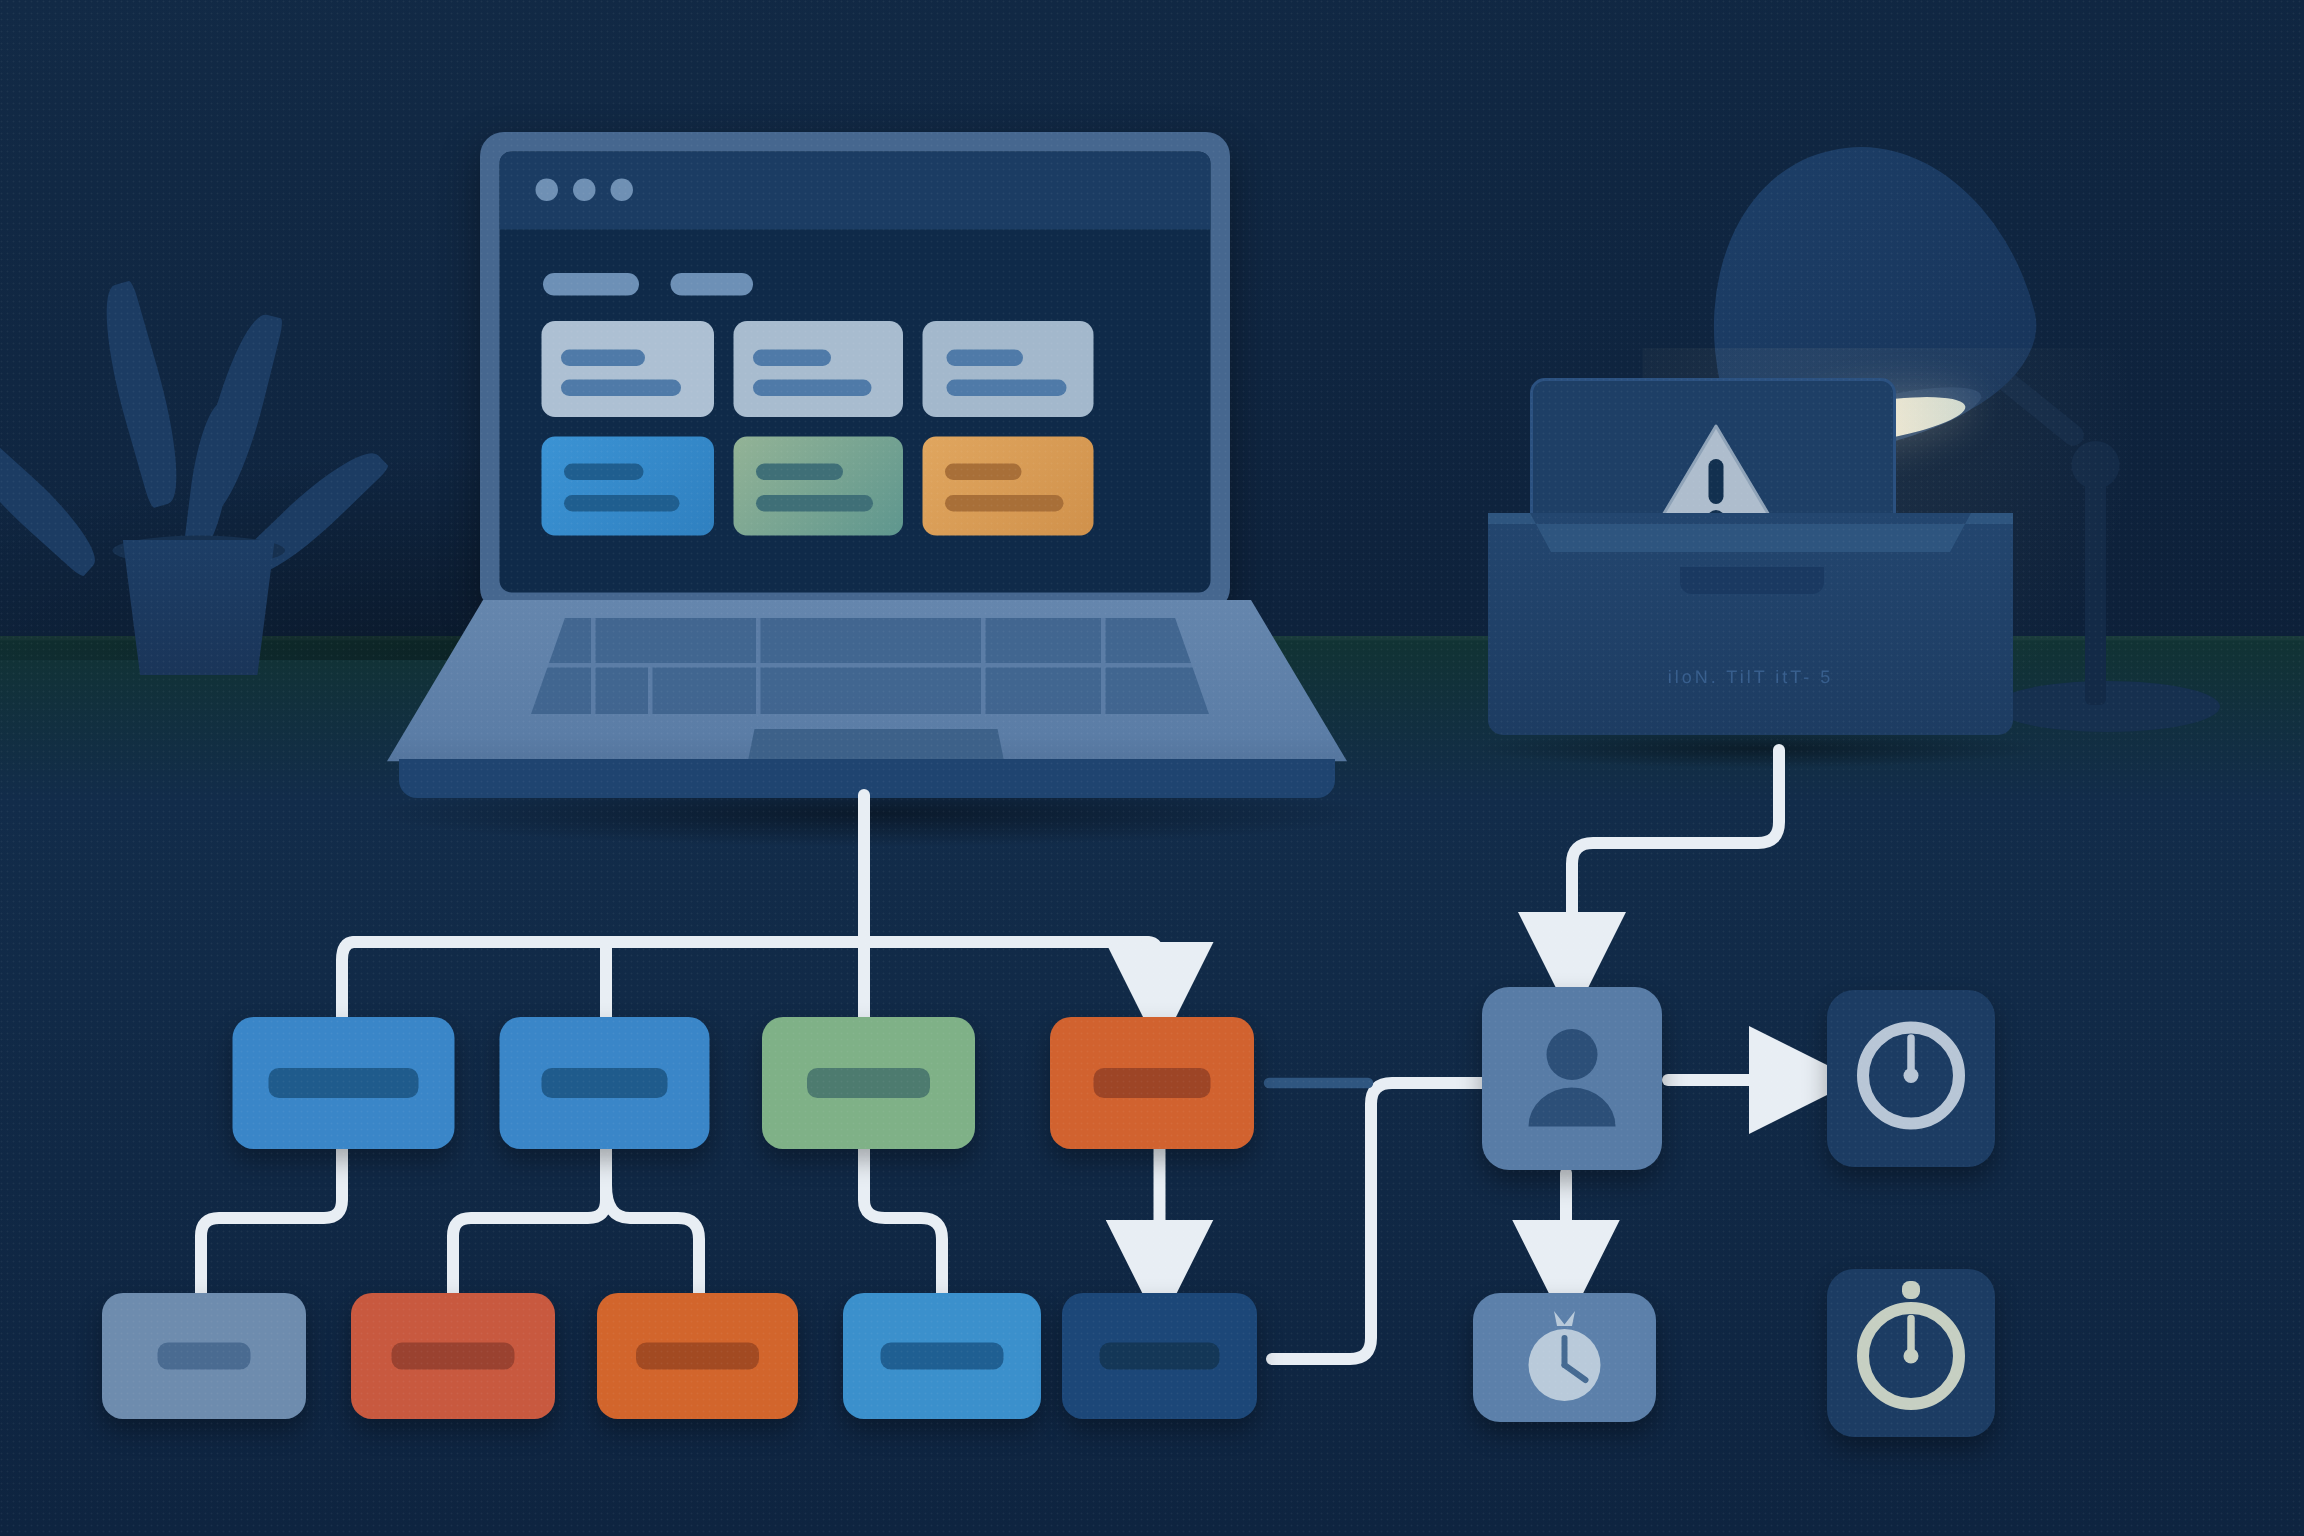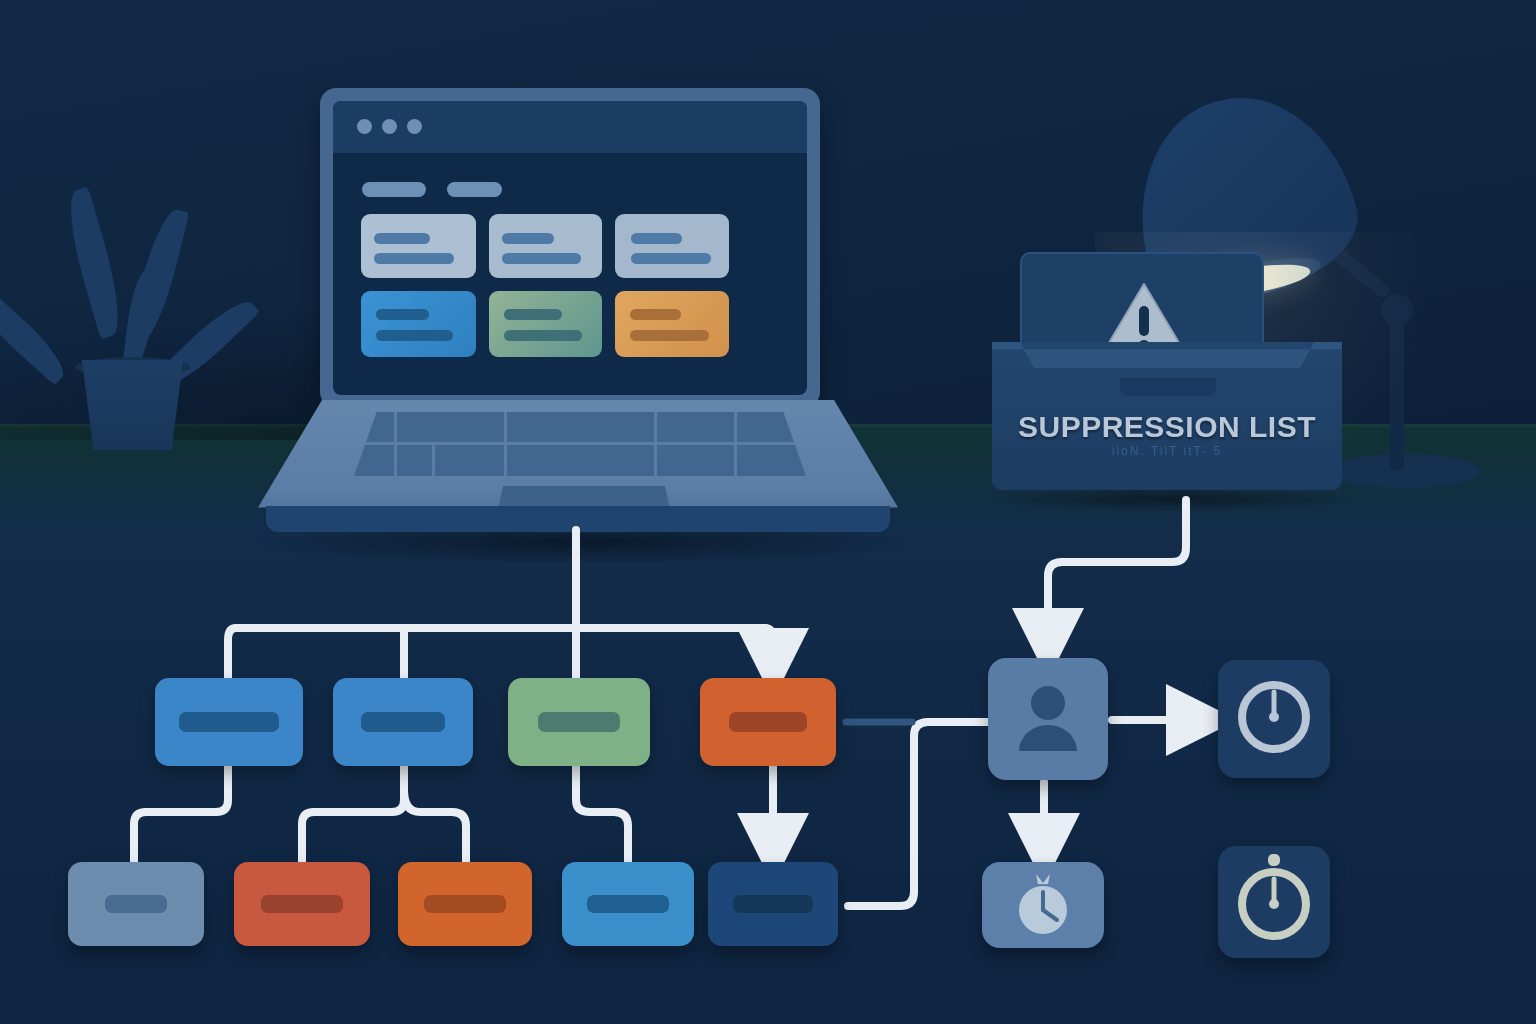--- a/index.html
+++ b/index.html
@@ -295,21 +295,20 @@
       <svg width="92" height="84" viewBox="0 0 92 84">
         <path d="M46 4 L90 78 Q92 82 87 82 L5 82 Q0 82 2 78 Z" fill="#aebdcd" stroke="#8fa3b8" stroke-width="2" stroke-linejoin="round"></path>
         <rect x="41" y="26" width="10" height="30" rx="5" fill="#12304f"></rect>
         <circle cx="46" cy="66" r="6" fill="#12304f"></circle>
       </svg>
     </div>
     <div class="tray-inner"></div>
     <div class="tray-box"></div>
     <div class="tray-lip"></div>
     <div class="tray-notch"></div>
-    <div class="tray-title">SUPPRESSION LIST</div>
     <div class="tray-sub">iloN. TilT itT-  5</div>
   </div>
 
   <svg id="wires">
     <defs>
       <marker id="ah" markerWidth="10" markerHeight="9" refX="4" refY="4.5" orient="auto">
         <path d="M0,0 L9,4.5 L0,9 Z" fill="#e8eef4"></path>
       </marker>
     </defs>
     <g fill="none" stroke="#e8eef4" stroke-width="8" stroke-linecap="round">

